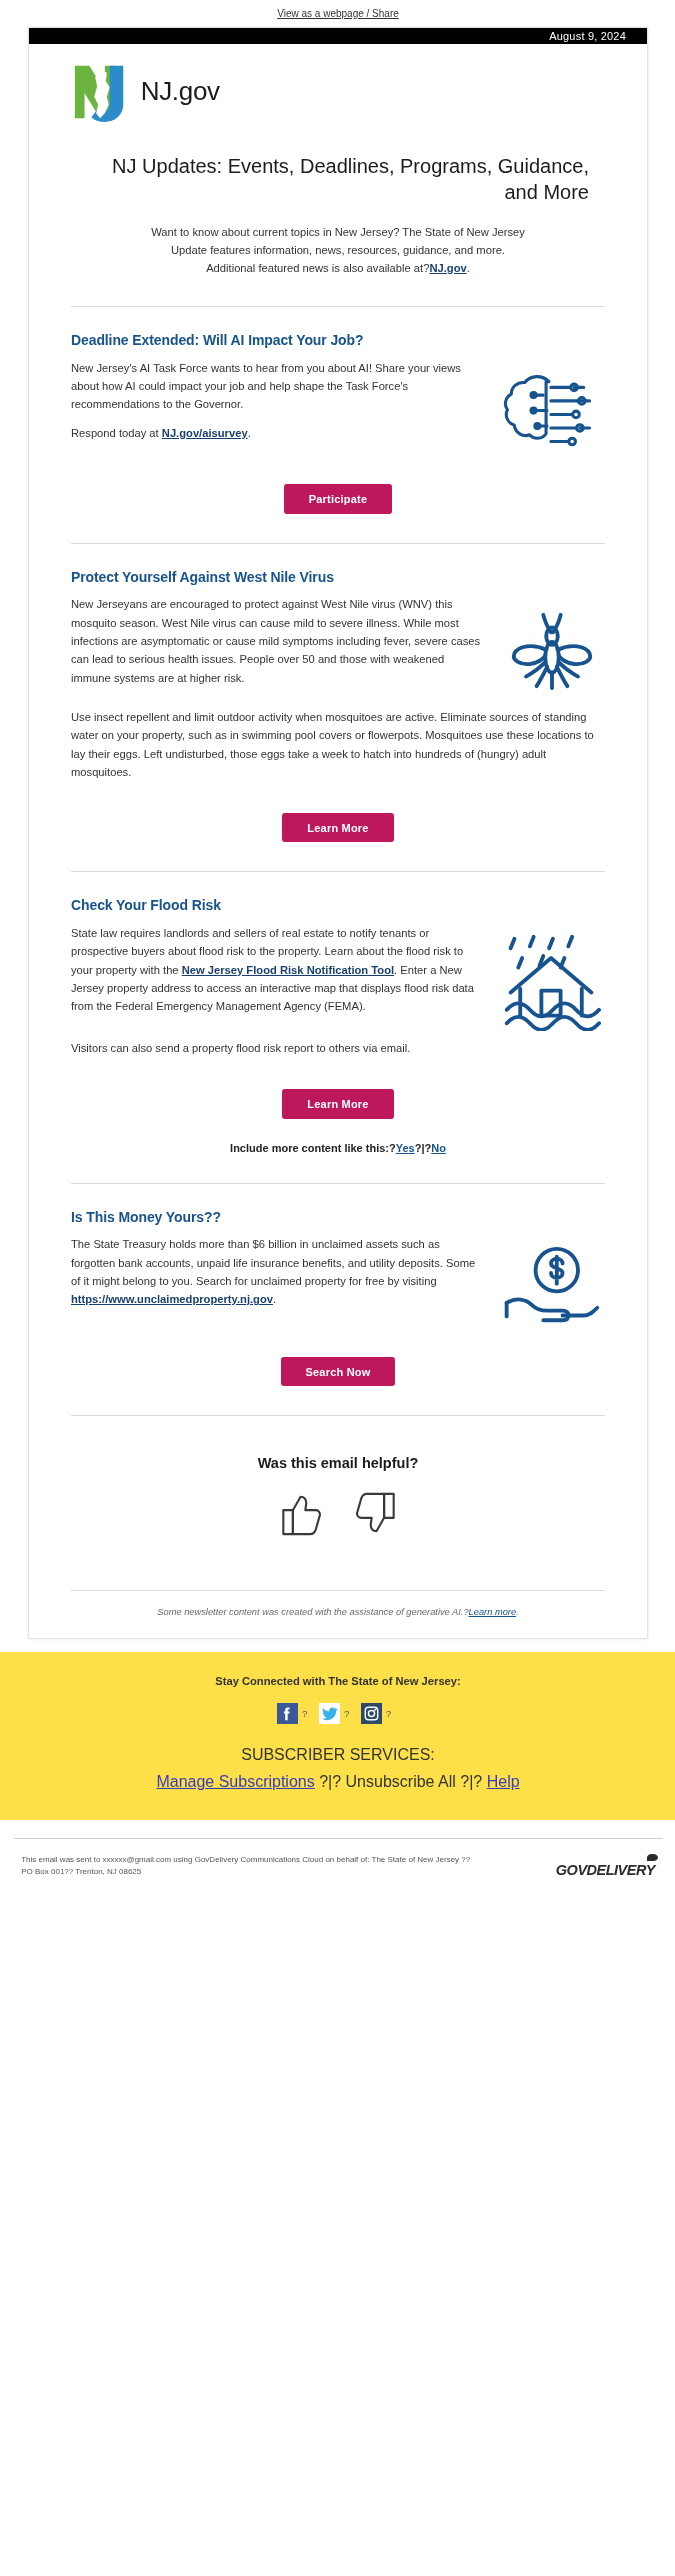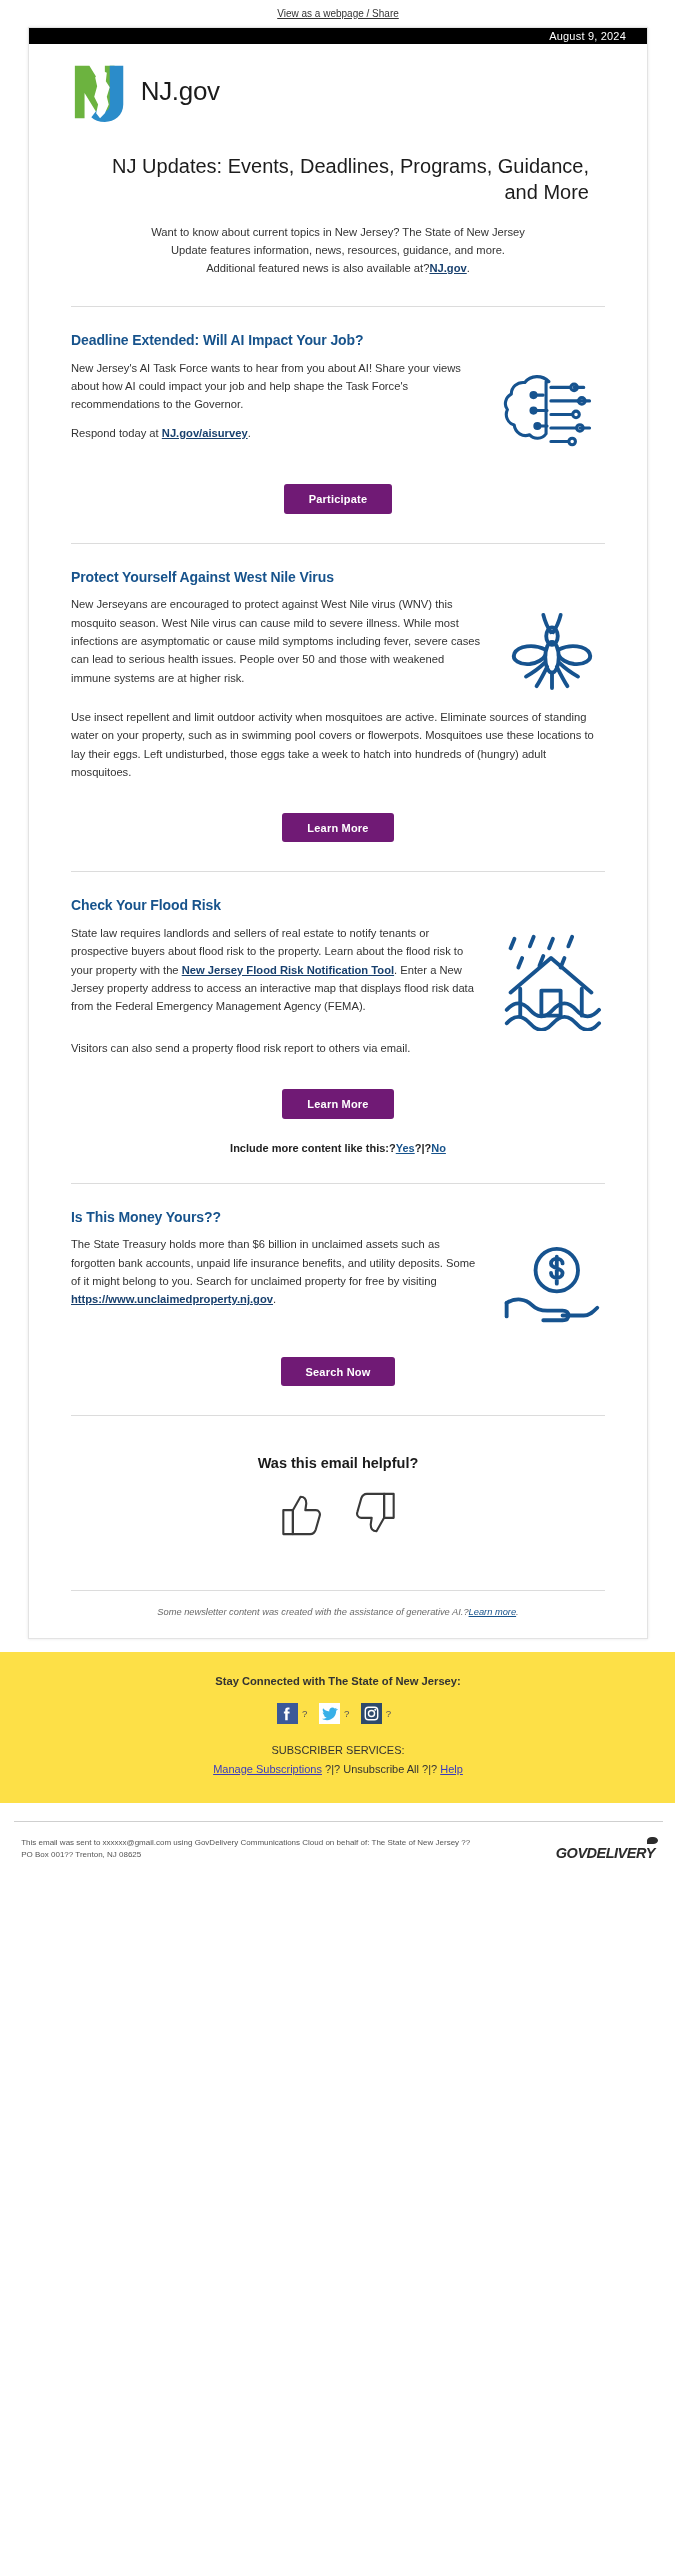--- a/index.html
+++ b/index.html
@@ -89,21 +89,21 @@
     font-size:11.2px;
     line-height:1.64;
     color:#333;
     margin:0 0 10.6px 0;
   }
   p.copy:last-child { margin-bottom:0; }
   .full-copy { padding-top:3.9px; }
   .btn-wrap { text-align:center; padding:21px 0 0 0; }
   .btn {
     display:inline-block;
-    background:#701a75;
+    background:#be185d;
     color:#ffffff;
     font-size:11px;
     font-weight:bold;
     padding:8.7px 25px;
     border-radius:2.9px;
     text-decoration:none;
     letter-spacing:0.2px;
   }
   .feedback-line {
     text-align:center;
@@ -137,21 +137,21 @@
   .footer {
     background:#fde047;
     padding:23px 0 25px 0;
     margin-top:13.5px;
     text-align:center;
   }
   .footer-title { font-size:11.2px; color:#333; font-weight:bold; }
   .social { padding:15.4px 0 17.4px 0; display:flex; justify-content:center; align-items:center; gap:3.9px; }
   .social .q { font-size:9.7px; color:#555; margin-right:7.7px; }
   .sicon { width:21px; height:21px; display:inline-block; }
-  .subsvc { font-size:11px; color:#333; line-height:1.7; }
+  .subsvc { font-size:16px; color:#333; line-height:1.7; }
   .subsvc a { color:#3b3bbd; text-decoration:underline; }
   .legal {
     border-top:1px solid #cfcfcf;
     margin:17.4px 13.5px 0 13.5px;
     padding:15.4px 7.7px 17.4px 7.7px;
     display:flex;
     justify-content:space-between;
     align-items:flex-end;
     gap:9.7px;
   }

